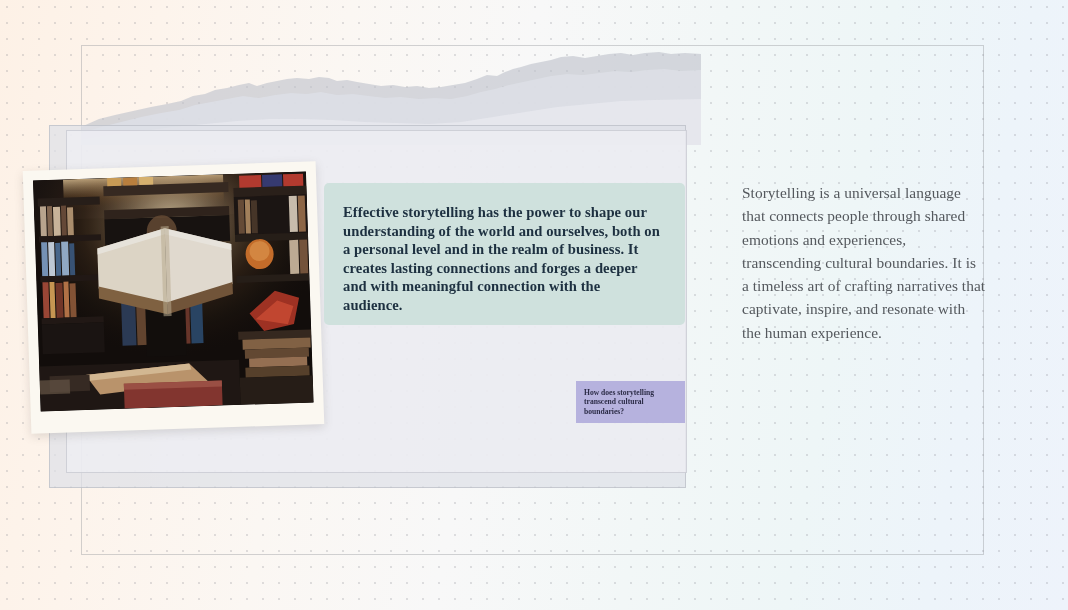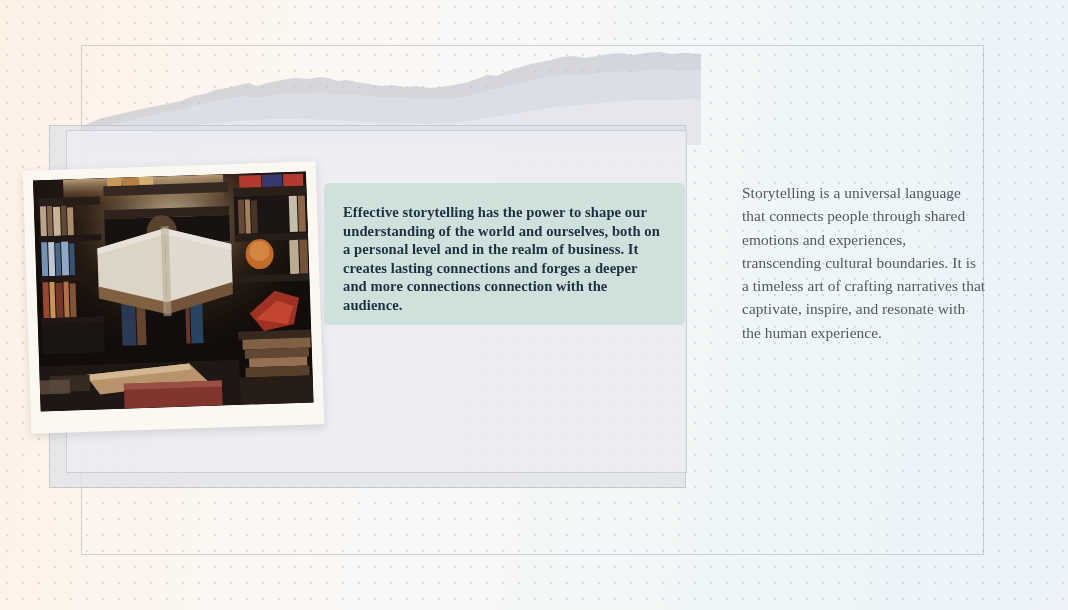--- a/index.html
+++ b/index.html
@@ -296,21 +296,24 @@
         <rect x="84" y="206" width="98" height="25" fill="#8e3a33"></rect>
         <rect x="84" y="206" width="98" height="6" fill="#a8564a"></rect>
         <rect x="10" y="196" width="40" height="16" fill="#3b2e26"></rect>
         <rect x="0" y="200" width="30" height="14" fill="#6d5c4c" opacity="0.7"></rect>
         <rect x="0" y="0" width="273" height="231" fill="#000" opacity="0.08"></rect>
       </svg>
     </div>
   </div>
 
   <div id="quote-box">
-    <p id="quote-text">Effective storytelling has the power to shape our understanding of the world and ourselves, both on a personal level and in the realm of business. It creates lasting connections and forges a deeper and more connections connection with the audience.</p>
-  </div>
-
+    <p id="quote-text">Effective storytelling has the power to shape our understanding of the world and ourselves, both on a personal level and in the realm of business. It creates lasting connections and forges a deeper and with meaningful connection with the audience.</p>
+  </div>
+
+  <div id="question-box">
+    <p id="question-text">How does storytelling transcend cultural boundaries?</p>
+  </div>
 
   <div id="side-paragraph">
     <p>Storytelling is a universal language that connects people through shared emotions and experiences, transcending cultural boundaries. It is a timeless art of crafting narratives that captivate, inspire, and resonate with the human experience.</p>
   </div>
 
 </div>
 
 </body></html>

